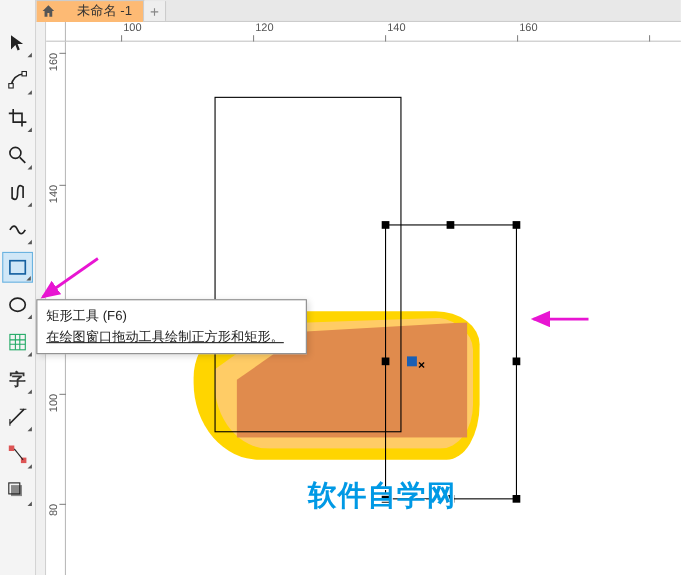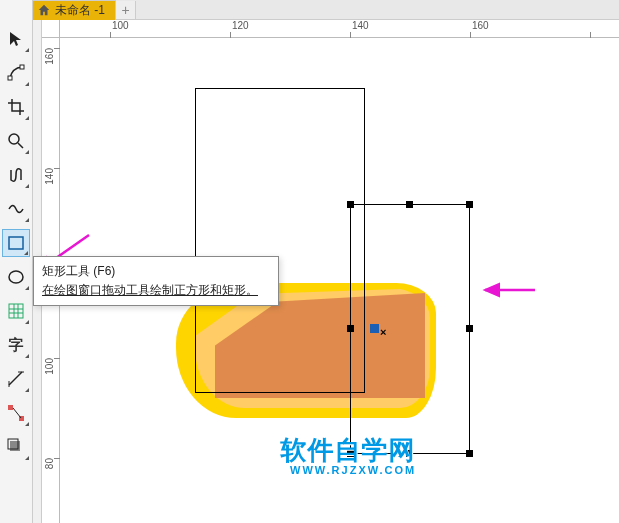--- a/index.html
+++ b/index.html
@@ -1,18 +1,18 @@
 <!DOCTYPE html>
 <html><head>
 <meta charset="utf-8">
 <style>
   * { box-sizing: border-box; margin: 0; padding: 0; }
   body { font-family: "Microsoft YaHei", Arial, sans-serif; font-size: 12px; background: #fff; width: 619px; height: 523px; overflow: hidden; position: relative; }
   .tabbar { position: absolute; left: 33px; top: 0; height: 20px; display: flex; align-items: center; background: #e8e8e8; width: 586px; border-bottom: 1px solid #ccc; }
-  .tab { display: flex; align-items: center; height: 20px; padding: 0 10px 0 4px; background: #eab308; border-top: 1px solid #ccc; border-right: 1px solid #ccc; font-size: 12px; color: #333; gap: 4px; }
+  .tab { display: flex; align-items: center; height: 20px; padding: 0 10px 0 4px; background: #fdba74; border-top: 1px solid #ccc; border-right: 1px solid #ccc; font-size: 12px; color: #333; gap: 19px; }
   .tab .home { width: 14px; height: 14px; }
   .tab-add { width: 20px; height: 18px; display: flex; align-items: center; justify-content: center; color: #888; font-size: 14px; background: #eee; border-right: 1px solid #ccc;}
   .toolbox { position: absolute; left: 0; top: 0; width: 33px; height: 523px; background: #f4f4f4; border-right: 1px solid #ccc; display: flex; flex-direction: column; align-items: center; padding-top: 22px; }
   .tool { width: 28px; height: 28px; margin: 3px 0; display: flex; align-items: center; justify-content: center; color: #333; position: relative; }
   .tool svg { width: 18px; height: 18px; }
   .tool.selected { background: #d0e7f7; border: 1px solid #6bb3e0; }
   .tool .flyout { position: absolute; right: 1px; bottom: 1px; width: 0; height: 0; border-left: 4px solid transparent; border-bottom: 4px solid #555; }
   .ruler-h { position: absolute; left: 60px; top: 20px; height: 18px; width: 559px; background: #fff; border-bottom: 1px solid #bbb; }
   .ruler-h .tick { position: absolute; top: 0; font-size: 10px; color: #555; height: 18px; }
   .ruler-h .tick::before { content: ""; position: absolute; left: 0; bottom: 0; width: 1px; height: 6px; background: #888; }
@@ -31,21 +31,21 @@
   .wm-big { font-size: 26px; font-weight: 800; color: #0099e5; letter-spacing: 1px; text-shadow: 1px 1px 0 #fff; }
   .wm-small { font-size: 11px; font-weight: 700; color: #0099e5; letter-spacing: 2px; margin-top: -4px; margin-left: 10px;}
   .rect1 { position: absolute; left: 135px; top: 50px; width: 170px; height: 305px; border: 1px solid #000; background: transparent; }
   .rect2 { position: absolute; left: 290px; top: 166px; width: 120px; height: 250px; border: 1px solid #000; background: transparent; }
   .handle { position: absolute; width: 7px; height: 7px; background: #000; }
   .handle.tl { left: -4px; top: -4px; } .handle.tm { left: 50%; top: -4px; margin-left: -4px;} .handle.tr { right: -4px; top: -4px;}
   .handle.ml { left: -4px; top: 50%; margin-top: -4px;} .handle.mr { right: -4px; top: 50%; margin-top: -4px;}
   .handle.bl { left: -4px; bottom: -4px;} .handle.bm { left: 50%; bottom: -4px; margin-left: -4px;} .handle.br { right: -4px; bottom: -4px;}
   .center-x { position: absolute; left: 320px; top: 288px; font-size: 11px; color: #000; font-weight:bold;}
   .node-blue { position: absolute; left: 310px; top: 286px; width: 9px; height: 9px; background: #1a5fb4; }
-  .tooltip { position: absolute; left: 33px; top: 256px; width: 246px; background: #fff; border: 1px solid #888; padding: 6px 8px; font-size: 12px; color: #222; box-shadow: 2px 2px 6px rgba(0,0,0,0.15); z-index: 30; }
+  .tooltip { position: absolute; left: 33px; top: 272px; width: 246px; background: #fff; border: 1px solid #888; padding: 6px 8px; font-size: 12px; color: #222; box-shadow: 2px 2px 6px rgba(0,0,0,0.15); z-index: 30; }
   .tooltip .tt-title { display: block; margin-bottom: 2px; }
   .tooltip .tt-body { display: block; text-decoration: underline; }
   .arrow { position: absolute; z-index: 25; }
   .arrow svg { overflow: visible; }
 </style>
 </head>
 <body>
 
 <div class="tabbar">
   <div class="tab">
@@ -199,21 +199,20 @@
     <div class="handle ml"></div>
     <div class="handle mr"></div>
     <div class="handle bl"></div>
     <div class="handle bm"></div>
     <div class="handle br"></div>
   </div>
   <div class="node-blue"></div>
   <div class="center-x">×</div>
   <div class="watermark">
     <div class="wm-big">软件自学网</div>
-    <div class="wm-small">WWW.RJZXW.COM</div>
   </div>
 </div>
 
 <div class="tooltip">
   <span class="tt-title">矩形工具 (F6)</span>
   <span class="tt-body">在绘图窗口拖动工具绘制正方形和矩形。</span>
 </div>
 
 <div class="arrow" style="left:34px; top:230px;">
   <svg width="60" height="50">

